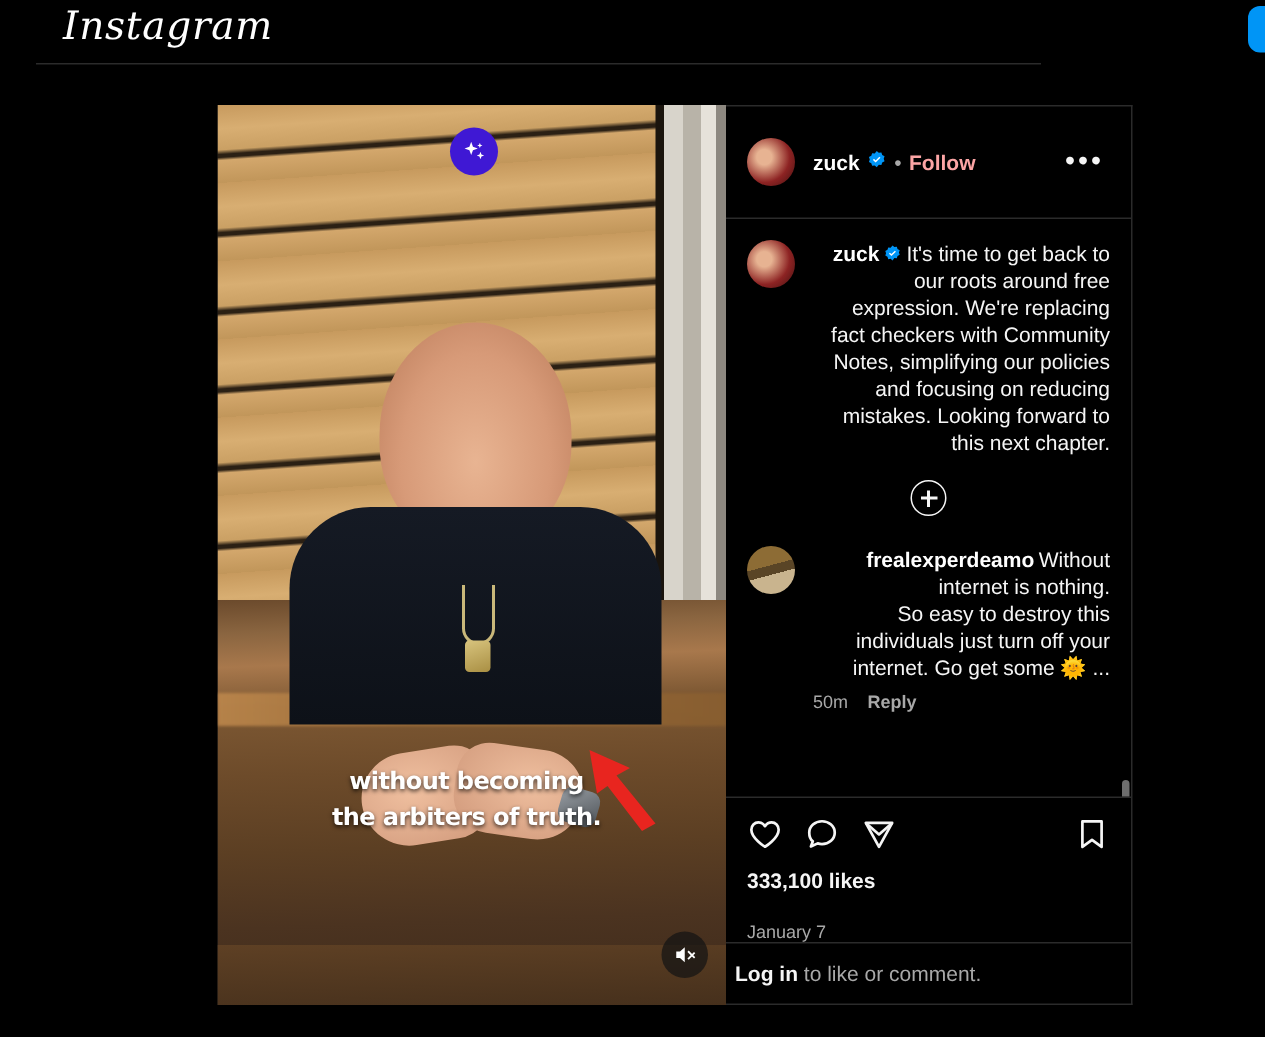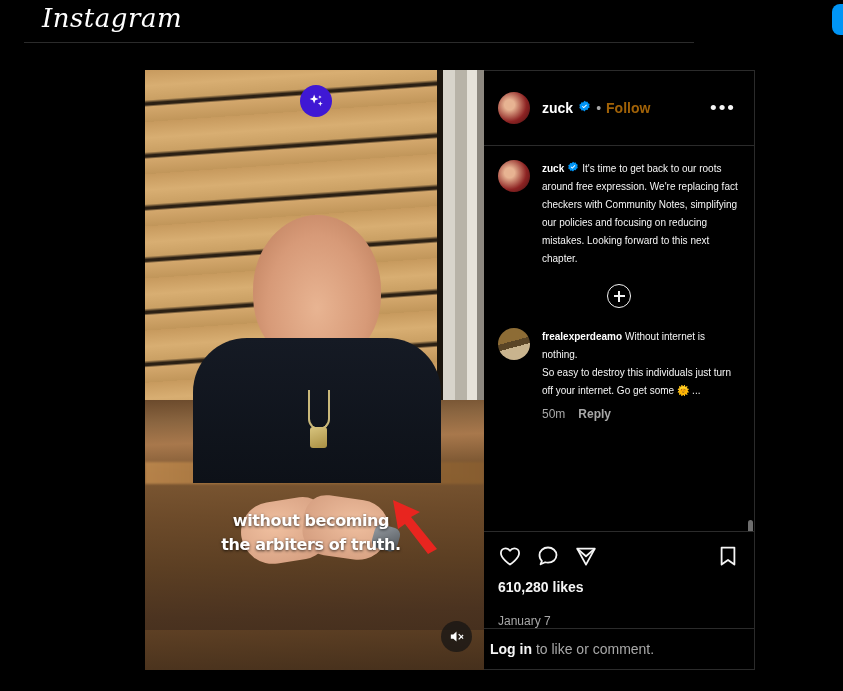--- a/index.html
+++ b/index.html
@@ -150,35 +150,35 @@
     background: radial-gradient(circle at 36% 40%, #e7b392 0 18%, #8d2323 60%, #3d0f0f 100%);
   }
   .av-cmt {
     width: 32px; height: 32px;
     background: linear-gradient(165deg,#8d6c35 0 42%,#5a4526 42% 58%,#c9b48e 58% 100%);
   }
   #hdr-text { margin-left: 12px; flex: 1; min-width: 0; }
   .hdr-line1 { display: flex; align-items: center; gap: 5px; font-size: 14px; }
   .uname { color: #fff; font-weight: bold; }
   .dot-sep { color: #a8a8a8; }
-  .follow { color: #a16207; font-weight: bold; cursor: pointer; }
+  .follow { color: #fca5a5; font-weight: bold; cursor: pointer; }
   .hdr-line2 { color: #f5f5f5; font-size: 13px; margin-top: 3px; }
   #more-btn {
     color: #f5f5f5; font-size: 19px; letter-spacing: 2px;
     cursor: pointer; padding: 0 4px; align-self: center;
   }
 
   
   #comments {
     flex: 1; overflow: hidden; position: relative;
     padding: 14px 14px 0 14px;
   }
   .cmt { display: flex; gap: 12px; margin-bottom: 6px; }
   .cmt-body { flex: 1; min-width: 0; }
-  .cmt-text { color: #f5f5f5; font-size: 10px; line-height: 18px; }
+  .cmt-text { color: #f5f5f5; font-size: 14px; line-height: 18px; text-align: right; }
   .cmt-text .uname { margin-right: 3px; }
   .cmt-meta { margin-top: 7px; font-size: 12px; color: #a8a8a8; display: flex; gap: 13px; }
   .cmt-meta .reply { font-weight: bold; cursor: pointer; }
   #load-more {
     width: 24px; height: 24px; border: 1.5px solid #f5f5f5; border-radius: 50%;
     margin: 16px auto 20px auto; position: relative; cursor: pointer;
   }
   #load-more::before, #load-more::after {
     content: ""; position: absolute; background: #f5f5f5;
     left: 50%; top: 50%;
@@ -331,21 +331,21 @@
             <path d="M3.2 4.6L12 12.3l8.8-7.7" stroke-linejoin="round"></path>
           </svg>
         </span>
         <span class="spacer"></span>
         <span class="act">
           <svg width="24" height="24" viewBox="0 0 24 24" fill="none" stroke="#f5f5f5" stroke-width="1.8">
             <path d="M5.6 3.6h12.8v17l-6.4-4.7-6.4 4.7z" stroke-linejoin="round"></path>
           </svg>
         </span>
       </div>
-      <div id="likes">610,280 likes</div>
+      <div id="likes">333,100 likes</div>
       <div id="date">January 7</div>
     </div>
 
     <div id="loginbar">
       <span class="strong">Log in</span><span> to like or comment.</span>
     </div>
 
   </div>
 </div>
 

